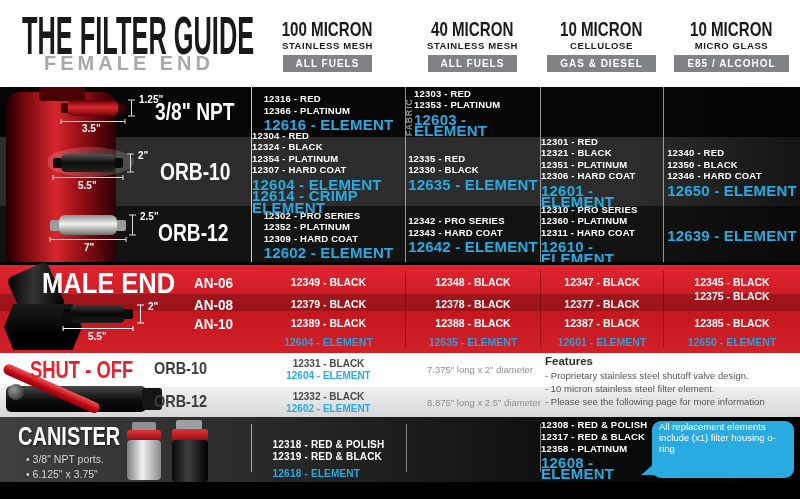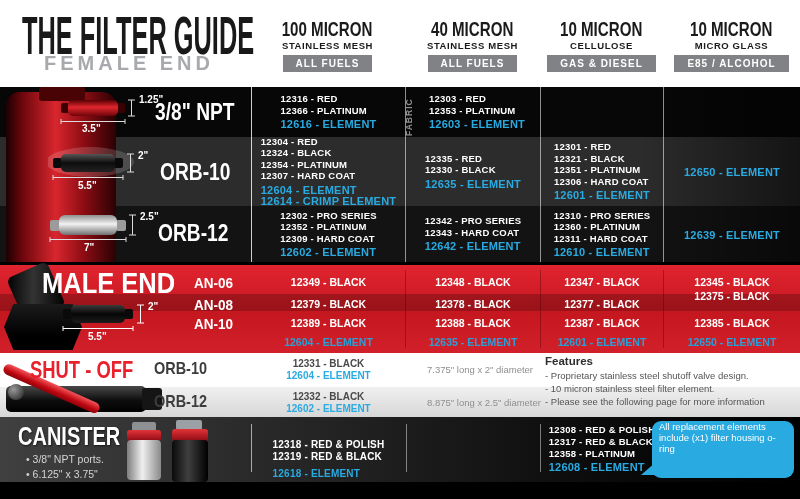--- a/index.html
+++ b/index.html
@@ -18,21 +18,21 @@
                 letter-spacing:1px; padding:3px 13px; margin-top:4px; }
 
   
   .rowbg { position:absolute; left:0; width:800px; }
   .vline { position:absolute; width:1px; }
   .rowlabel { position:absolute; color:#fff; font-weight:bold; font-size:24px; line-height:28px;
               transform:scaleX(.8); transform-origin:left center; white-space:nowrap; }
   .cellwrap { position:absolute; display:flex; align-items:center; justify-content:center; }
   .cellinner { display:inline-block; text-align:left; }
   .parts { font-size:9.5px; line-height:11.5px; font-weight:bold; color:#fff; white-space:pre-line; letter-spacing:.2px; }
-  .elements { font-size:11px; line-height:11.5px; font-weight:bold; color:#29abe2; white-space:pre-line; letter-spacing:.2px; margin-top:3px; }
+  .elements { font-size:15px; line-height:11.5px; font-weight:bold; color:#29abe2; white-space:pre-line; letter-spacing:.2px; margin-top:3px; }
   .fabric-note { position:absolute; left:404px; top:94px; height:42px; writing-mode:vertical-rl; transform:rotate(180deg);
                  color:#8f8f8f; font-size:8.5px; font-weight:bold; letter-spacing:1px; }
 
   
   .fig { position:absolute; }
   .fig svg { display:block; }
   .dimh, .dimw { position:absolute; color:#fff; font-size:10px; font-weight:bold; white-space:nowrap; }
 
   
   .male-band { position:absolute; left:0; top:265px; width:800px; height:88px;
@@ -220,20 +220,23 @@
     <div class="cellinner">
         <div class="parts">12301 - RED
 12321 - BLACK
 12351 - PLATINUM
 12306 - HARD COAT</div>
     <div class="elements">12601 - ELEMENT</div>
       </div>
   </div>
   <div class="cellwrap" style="left:664px;top:137px;width:136px;height:69px;">
     <div class="cellinner">
+        <div class="parts">12340 - RED
+12350 - BLACK
+12346 - HARD COAT</div>
     <div class="elements">12650 - ELEMENT</div>
       </div>
   </div>
 
   <div class="fig" style="left:46px;top:208px;width:146px;height:48px;">
     <svg width="104" height="36" viewBox="0 0 104 36">
       <defs>
           <linearGradient id="gr3" x1="0" y1="0" x2="0" y2="1">
         <stop offset="0" stop-color="#8f8f8f"></stop>
             <stop offset=".45" stop-color="#f2f2f2"></stop>

